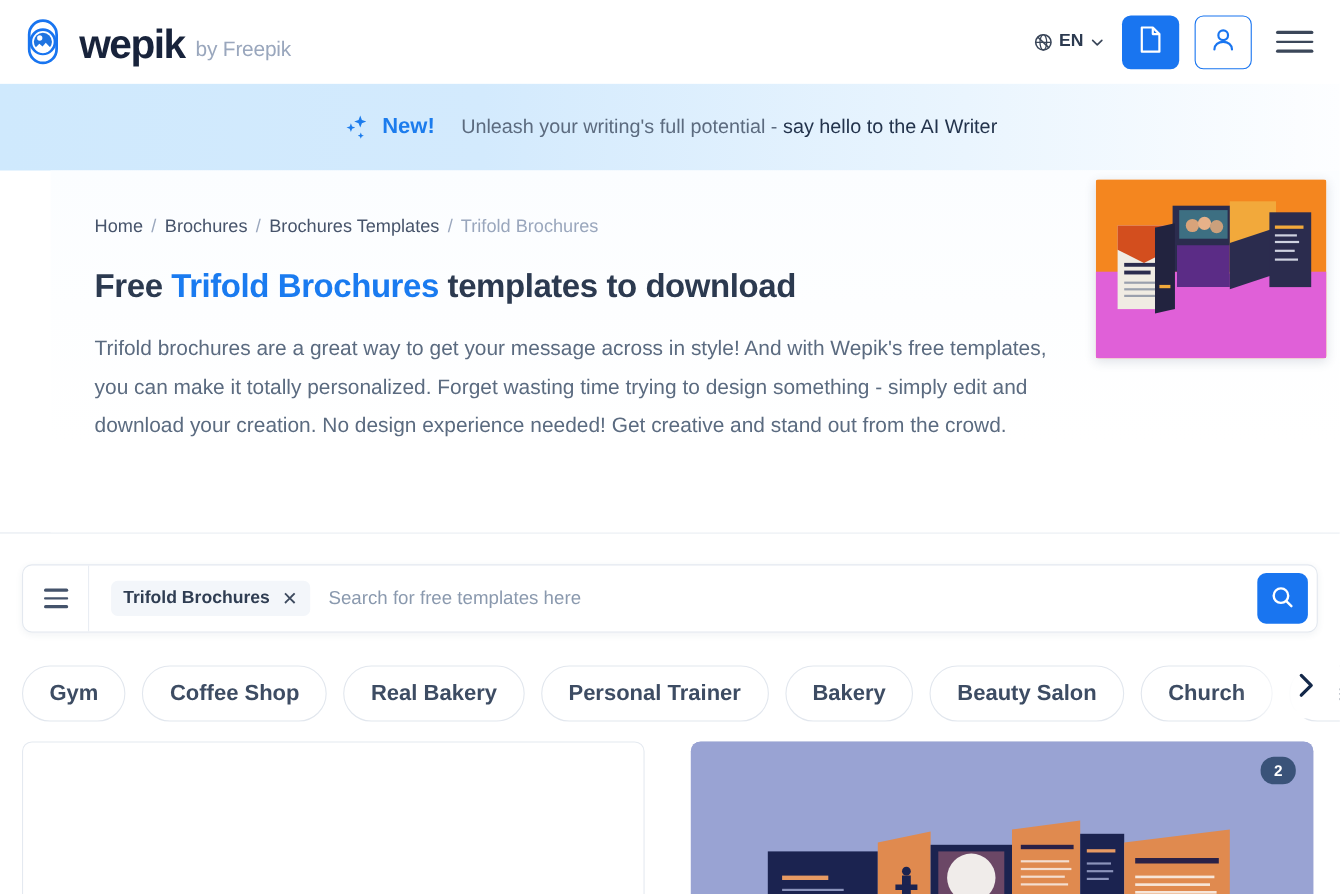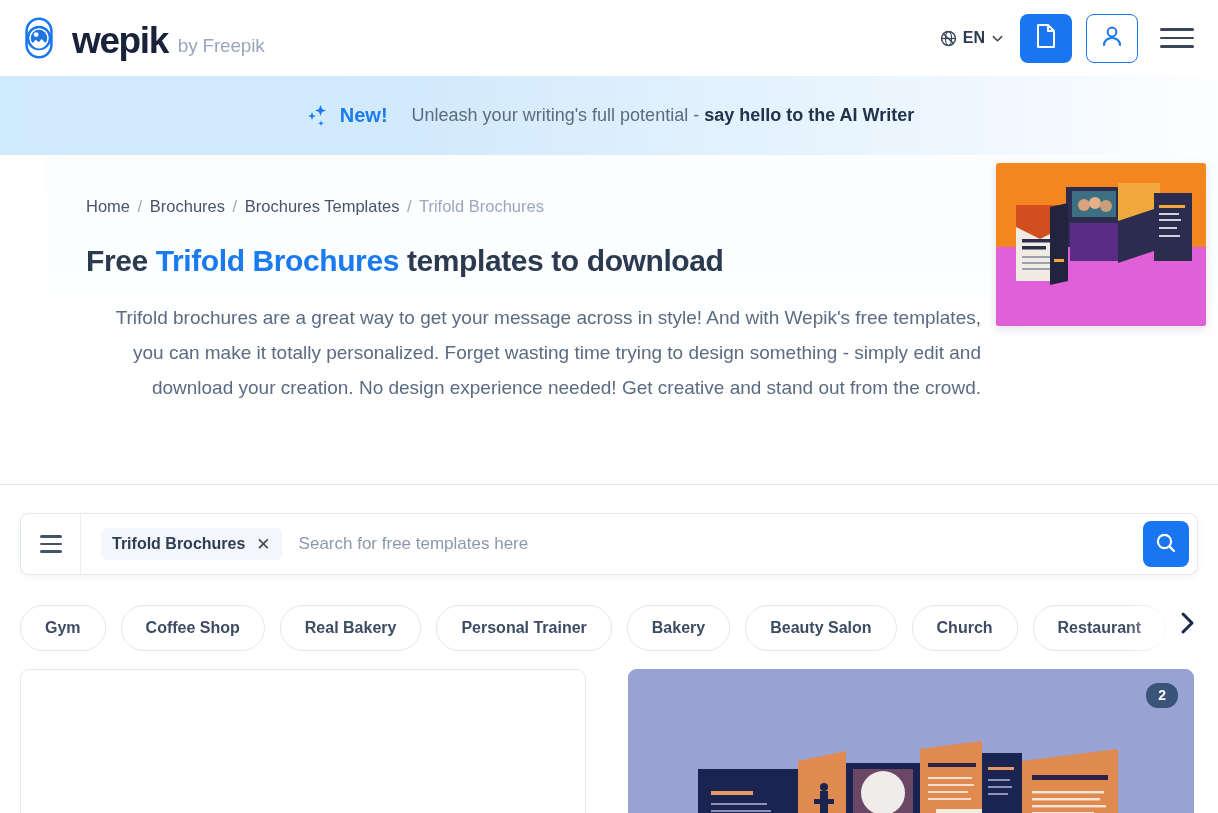--- a/index.html
+++ b/index.html
@@ -54,21 +54,21 @@
   
   .banner {
     height: 79px;
     background: linear-gradient(90deg, #cfe9fd 0%, #d3eafd 36%, #eaf5fe 72%, #fdfeff 100%);
     display: flex; align-items: center; justify-content: center; gap: 0;
   }
   .banner-inner { display: flex; align-items: center; }
   .sparkle { width: 26px; height: 26px; display: block; margin-right: 10px; }
   .banner-new { color: #1c7ced; font-size: 20px; font-weight: bold; margin-right: 24px; }
   .banner-text { color: #5c6b7f; font-size: 18px; }
-  .banner-text b { color: #23334c; font-weight: bold; margin-top: 40px; }
+  .banner-text b { color: #23334c; font-weight: normal; margin-top: 40px; }
   .banner-btn {
     margin-left: 22px;
     background: #1975f0; color: #fff; font-size: 16px; font-weight: bold;
     border: none; border-radius: 7px; padding: 14px 24px; cursor: pointer;
     font-family: "Liberation Sans", sans-serif;
   }
 
   
   .hero-wrap {
     background: linear-gradient(180deg, #fbfdff 0%, #ffffff 75%);
@@ -83,21 +83,20 @@
   .breadcrumb .current { color: #9aa7bd; }
 
   .hero-title {
     font-size: 30px; font-weight: bold; color: #2c3a50;
     letter-spacing: -0.4px; margin-bottom: 22px;
   }
   .hero-title .hl { color: #1a7bf0; }
   .hero-desc {
     font-size: 19px; line-height: 35px; color: #5b6b80;
     max-width: 895px;
-    text-align: right;
   }
   .hero-img {
     position: absolute; right: 12px; top: 8px;
     width: 210px; height: 163px; border-radius: 3px;
     box-shadow: 0 3px 10px rgba(40,60,90,.14);
     overflow: hidden;
   }
   .hero-img svg { display: block; width: 100%; height: 100%; }
 
   .divider { height: 1px; background: #e4e9f0; margin: 0; }
@@ -134,21 +133,21 @@
     cursor: pointer; margin-left: 8px;
   }
 
   
   .chips {
     display: flex; align-items: center; gap: 15px;
     padding: 30px 0 0 20px; position: relative; white-space: nowrap;
   }
   .chip {
     border: 1.4px solid #e2e7ee; border-radius: 26px;
-    padding: 13px 24px; font-size: 16px; font-weight: bold;
+    padding: 13px 24px; font-size: 20px; font-weight: bold;
     color: #3d4c63; background: #fff; cursor: pointer;
     font-family: "Liberation Sans", sans-serif;
   }
   .chip.faded { color: #c6cfdb; border-color: #edf1f6; }
   .chips-fade {
     position: absolute; right: 0; top: 22px;
     width: 92px; height: 56px;
     background: linear-gradient(90deg, rgba(255,255,255,0) 0%, #fff 58%);
     display: flex; align-items: center; justify-content: flex-end;
     padding-right: 18px;

